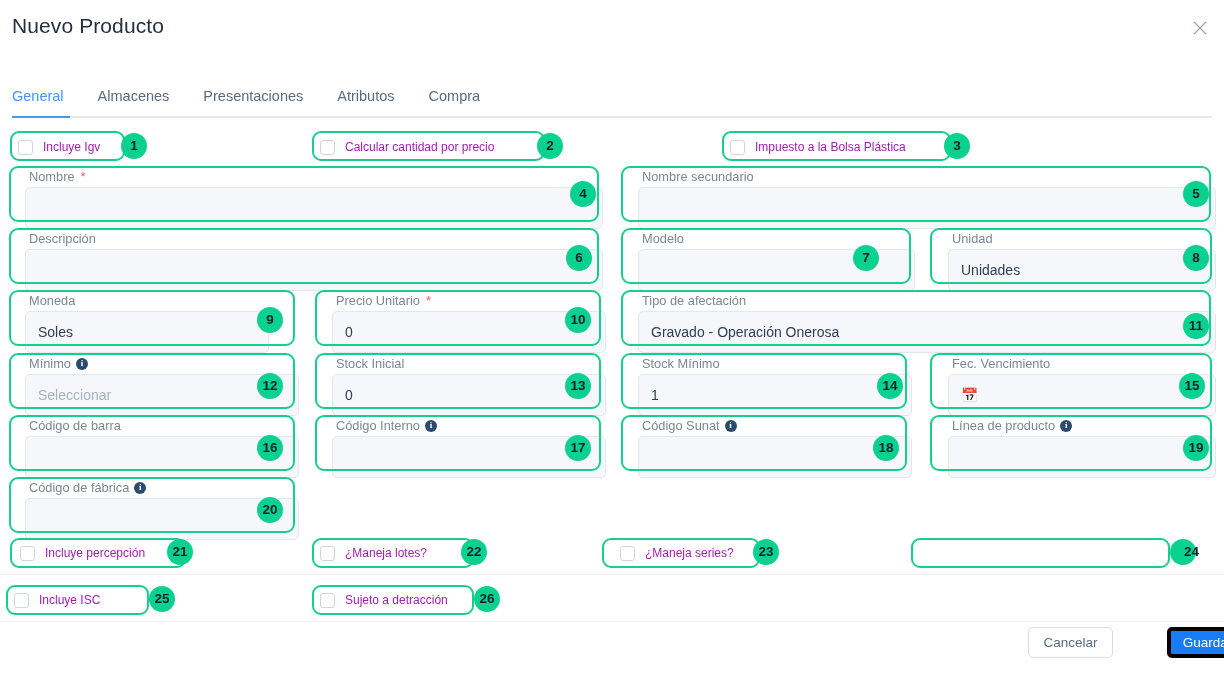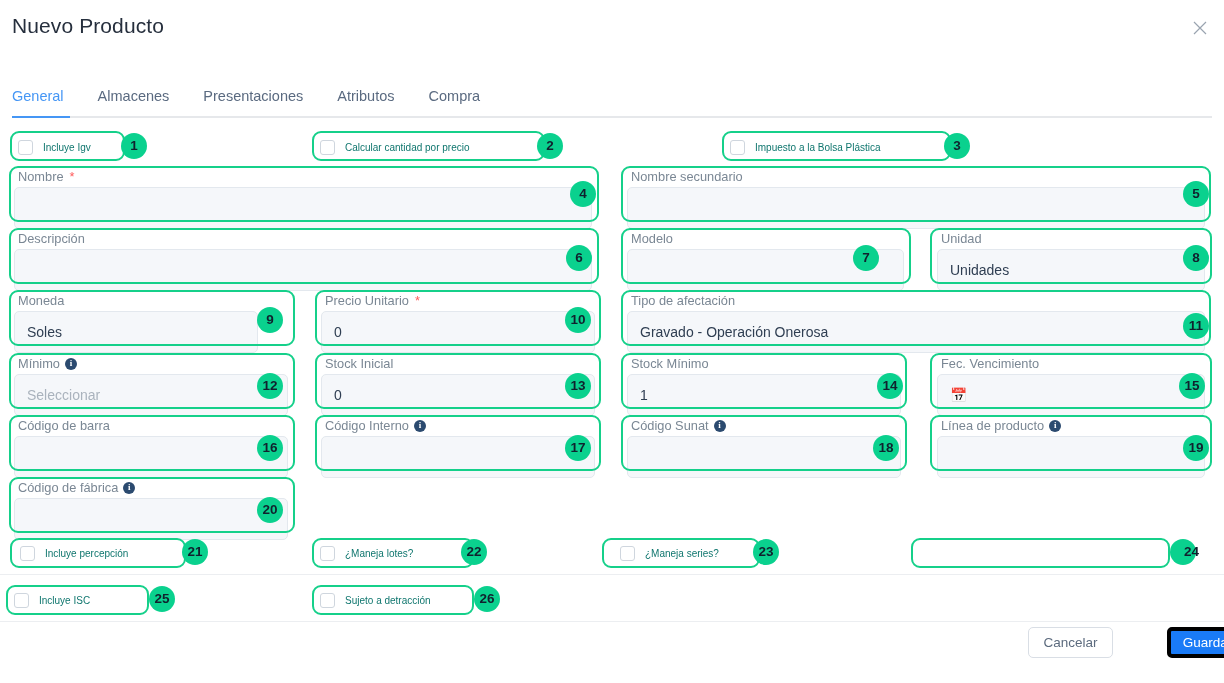--- a/index.html
+++ b/index.html
@@ -57,21 +57,21 @@
   .badge {
     position: absolute;
     width: 26px; height: 26px; border-radius: 50%;
     background: #0ad18e; color: #10212e;
     font-size: 13.5px; font-weight: 700;
     display: flex; align-items: center; justify-content: center;
     line-height: 1;
   }
 
   
-  .field { position: absolute; }
+  .field { position: absolute; margin-left: 11px; }
   .field-label {
     font-size: 12.8px; color: #7a8794; line-height: 15px;
     margin: 0 0 3px 4px; display: flex; align-items: center; gap: 5px;
     white-space: nowrap;
   }
   .req { color: #ff5b5b; margin-left: 1px; }
   .info-icon {
     display: inline-flex; width: 12px; height: 12px;
     border-radius: 50%; background: #2b4a6f; color: #fff;
     font-size: 9px; font-weight: 700; font-family: "Liberation Serif", serif;
@@ -94,21 +94,21 @@
   
   .cbx-item {
     position: absolute;
     display: flex; align-items: center; gap: 10px;
     height: 22px;
   }
   .cbx {
     width: 15px; height: 15px; border: 1px solid #cfd6de;
     border-radius: 3px; background: #fff; flex: 0 0 auto;
   }
-  .cbx-label { font-size: 10px; color: #0f766e; white-space: nowrap; }
+  .cbx-label { font-size: 12px; color: #a21caf; white-space: nowrap; }
 
   
   .foot-rule {
     position: absolute; left: 0; top: 574px; width: 1224px; height: 1px;
     background: #eceef1;
   }
   .foot-rule2 {
     position: absolute; left: 0; top: 621px; width: 1224px; height: 1px;
     background: #eceef1;
   }
@@ -363,21 +363,21 @@
     </div>
   </div>
   <div class="hl" style="left:9px; top:477px; width:286px; height:56px;"></div>
   <div class="badge" style="left:257px; top:497px;">20</div>
 
   <div class="cbx-item" style="left:20px; top:542px;">
     <span class="cbx"></span>
     <span class="cbx-label">Incluye percepción</span>
   </div>
   <div class="hl" style="left:10px; top:538px; width:176px; height:30px;"></div>
-  <div class="badge" style="left:182px; top:539px;">21</div>
+  <div class="badge" style="left:167px; top:539px;">21</div>
 
   <div class="cbx-item" style="left:320px; top:542px;">
     <span class="cbx"></span>
     <span class="cbx-label">¿Maneja lotes?</span>
   </div>
   <div class="hl" style="left:312px; top:538px; width:162px; height:30px;"></div>
   <div class="badge" style="left:461px; top:539px;">22</div>
 
   <div class="cbx-item" style="left:620px; top:542px;">
     <span class="cbx"></span>

